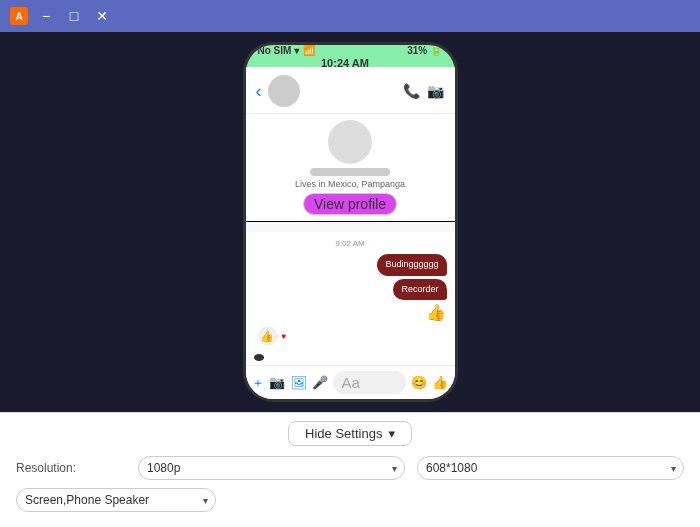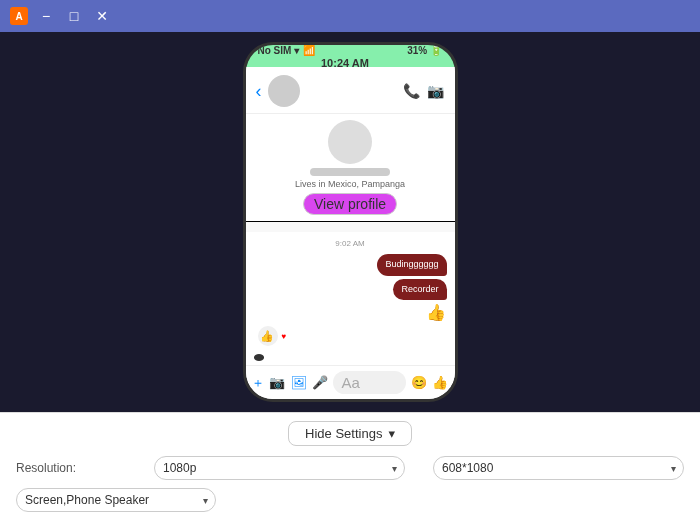--- a/index.html
+++ b/index.html
@@ -281,21 +281,21 @@
       font-size: 13px;
       color: #333;
       cursor: pointer;
       display: flex;
       align-items: center;
       gap: 6px;
     }
     .settings-row {
       display: flex;
       align-items: center;
-      gap: 28px;
+      gap: 12px;
       margin-bottom: 8px;
     }
     .settings-label {
       font-size: 12px;
       color: #555;
       white-space: nowrap;
       min-width: 110px;
     }
     .select-wrapper {
       flex: 1;

